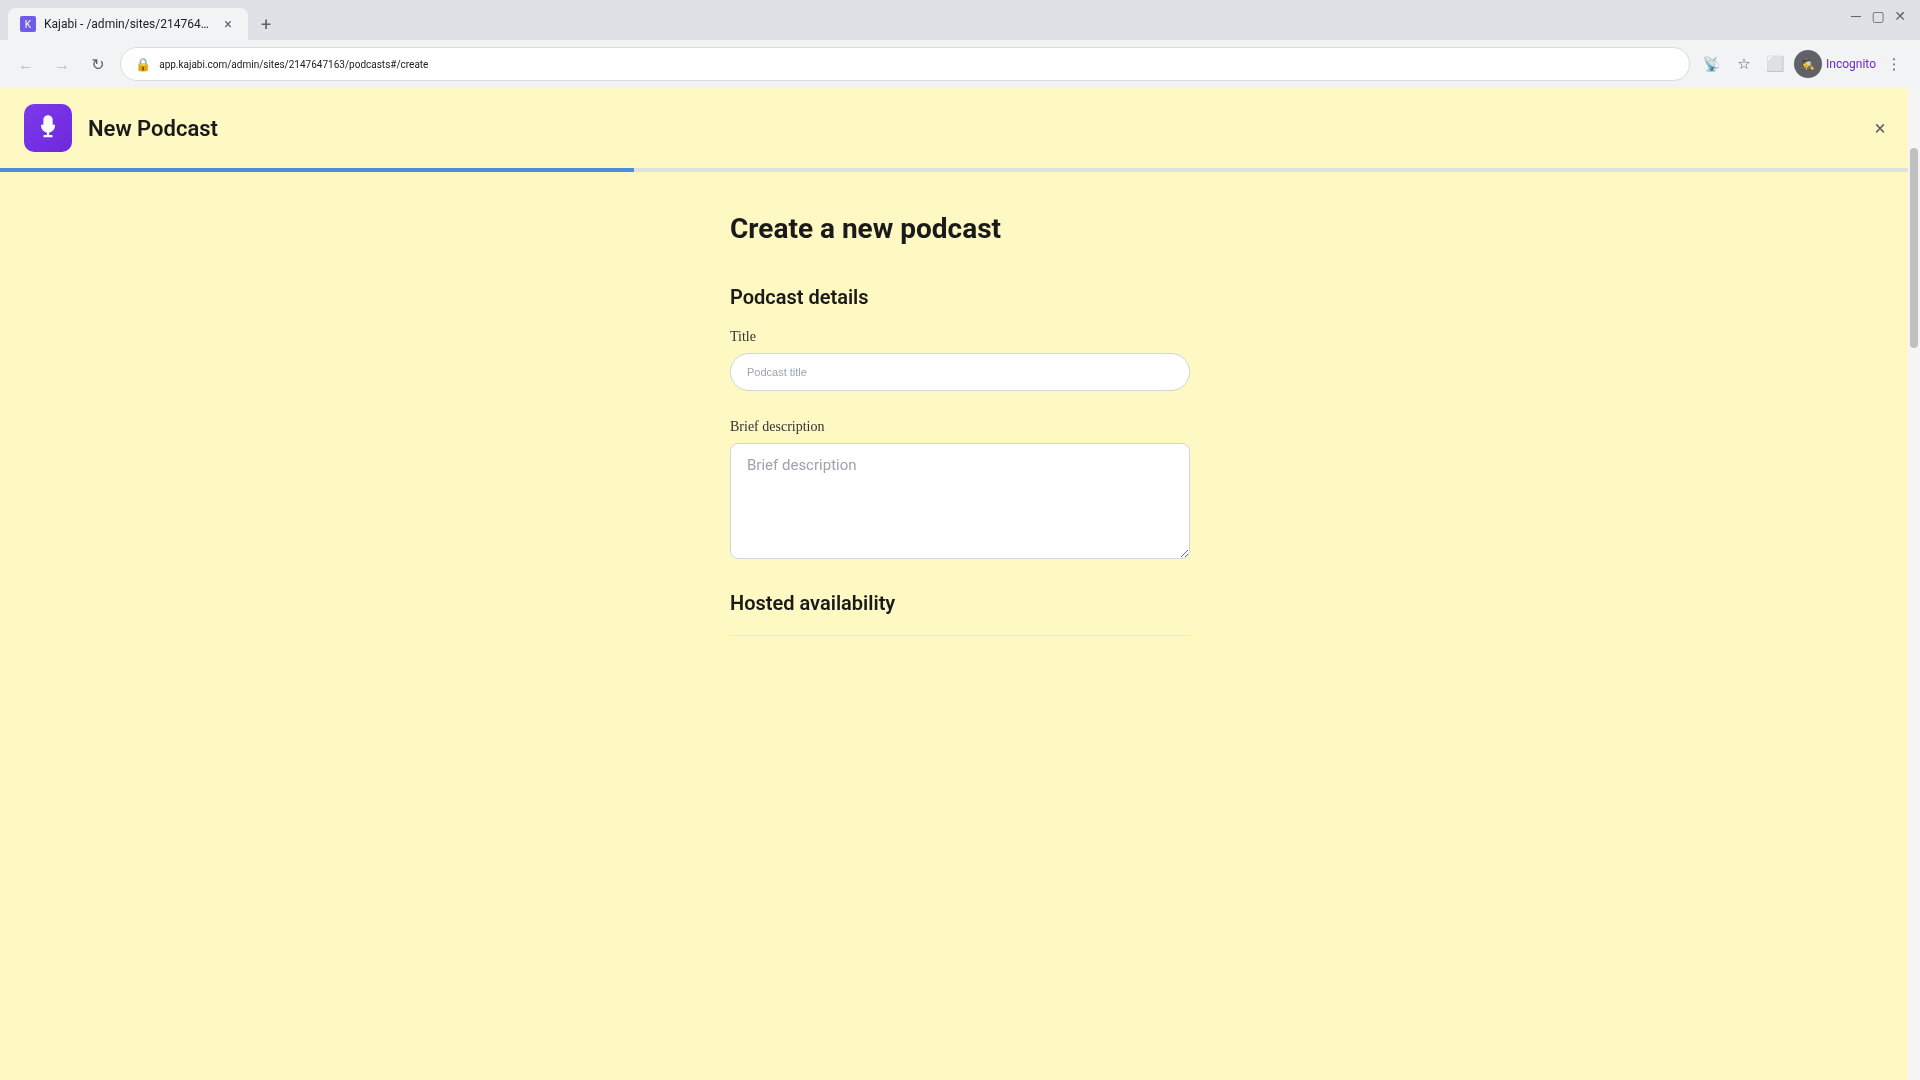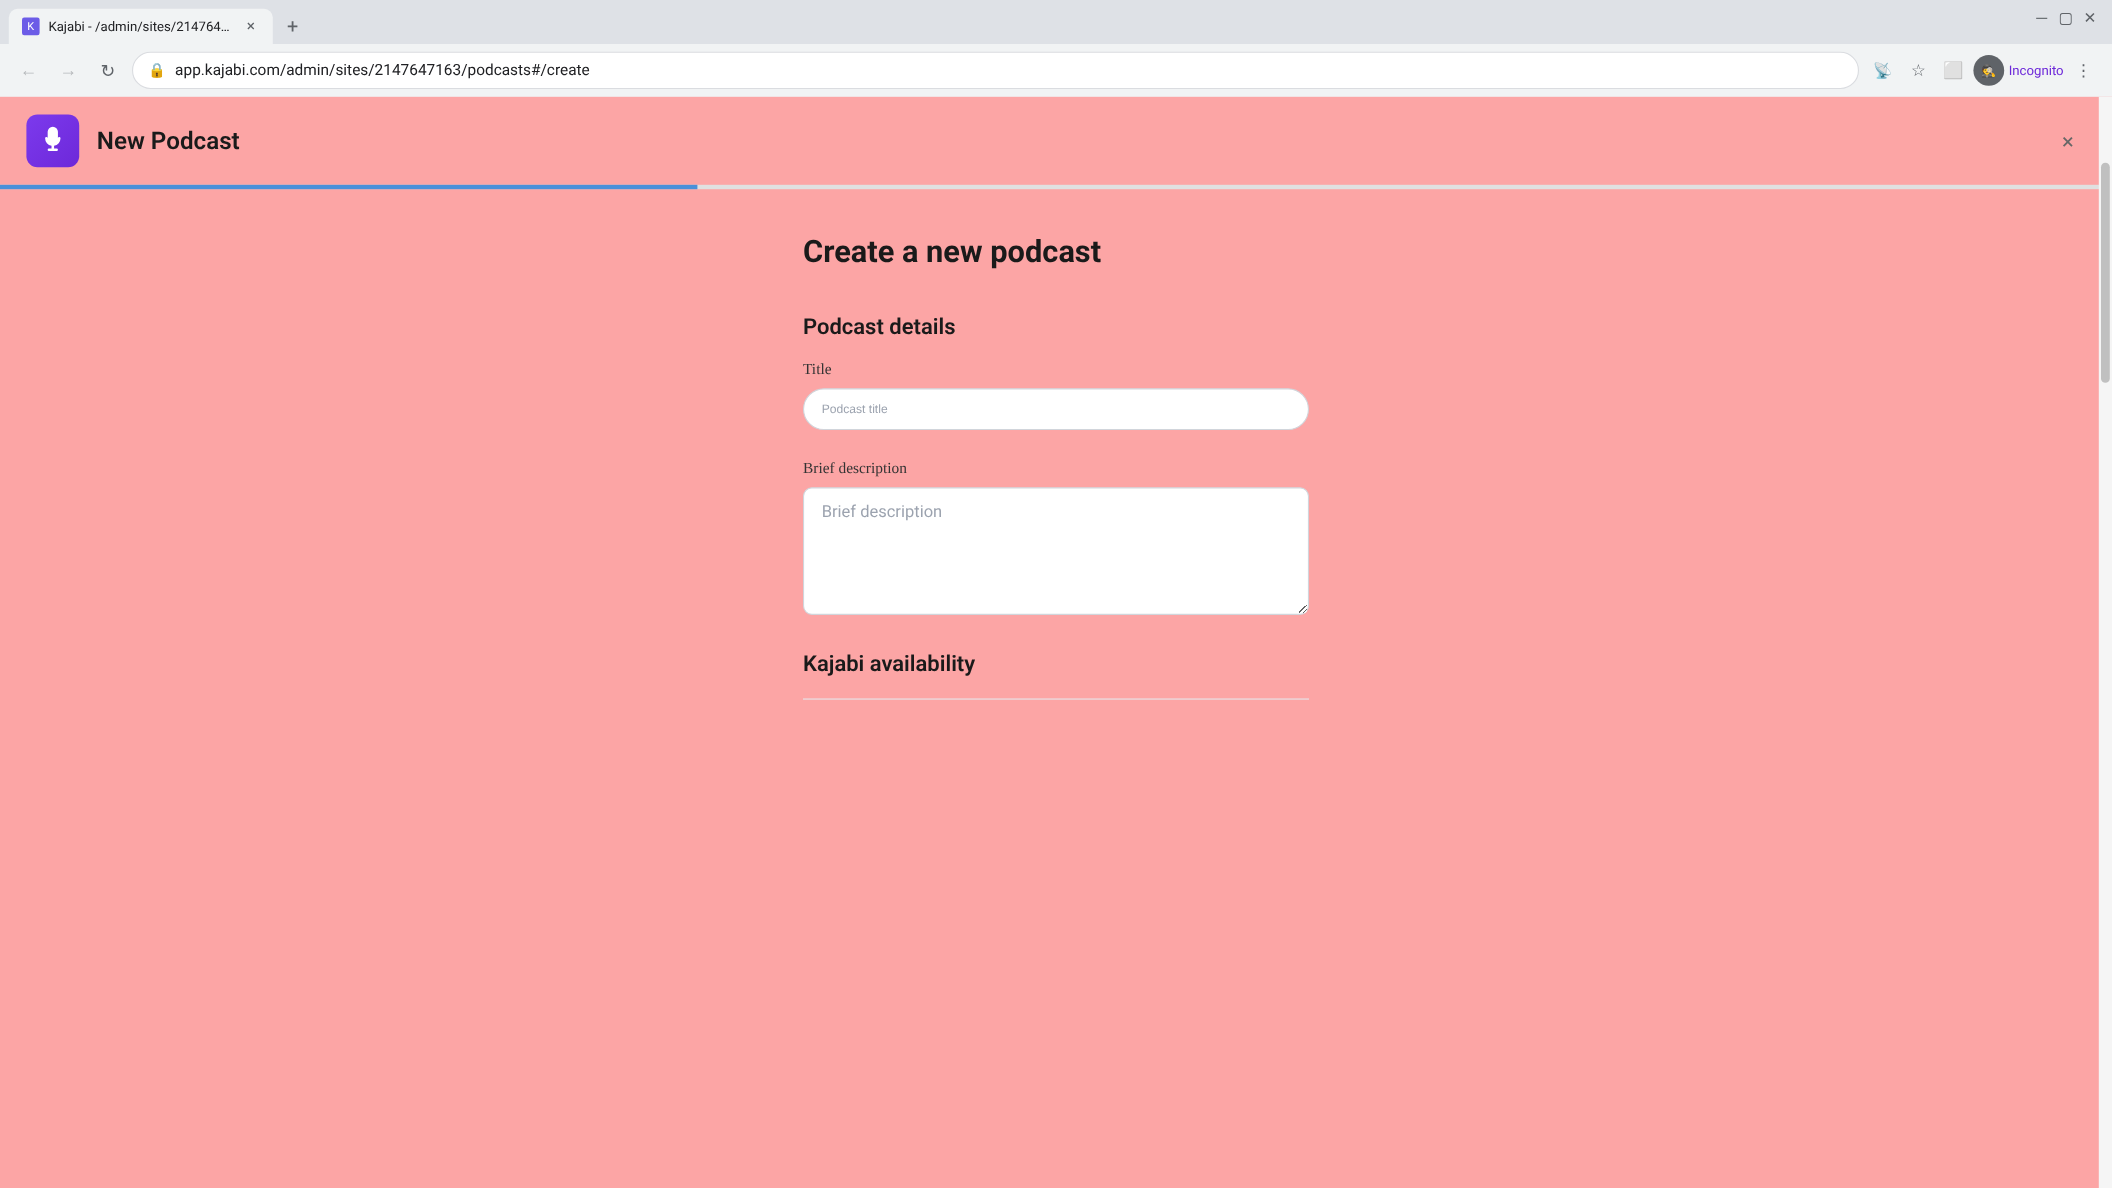--- a/index.html
+++ b/index.html
@@ -127,21 +127,21 @@
       height: 34px;
     }
 
     .browser-address-bar .lock-icon {
       color: #5f6368;
       font-size: 13px;
     }
 
     .browser-address-text {
       flex: 1;
-      font-size: 14px;
+      font-size: 10px;
       color: #202124;
     }
 
     .browser-toolbar-actions {
       display: flex;
       align-items: center;
       gap: 4px;
     }
 
     .browser-action-btn {
@@ -168,21 +168,21 @@
       font-size: 11px;
     }
 
     .incognito-label {
       font-size: 12px;
       color: #6d28d9;
     }
 
     
     .page-wrapper {
-      background: #fca5a5;
+      background: #fef9c3;
       width: 100%;
       height: calc(1080px - 88px);
       display: flex;
       flex-direction: column;
       position: relative;
     }
 
     
     .page-header {
       display: flex;
@@ -439,21 +439,21 @@
         <input type="text" class="form-input" placeholder="Podcast title" style="">
       </div>
 
 
       <div class="form-group">
         <label class="form-label">Brief description</label>
         <textarea class="form-textarea" rows="5" placeholder="Brief description" style=""></textarea>
       </div>
 
       <div class="availability-section">
-        <p class="section-label">Kajabi availability</p>
+        <p class="section-label">Hosted availability</p>
 
         <div style="height:1px; background:#e5e7eb; width:100%; margin-top:8px;"></div>
       </div>
 
     </div>
   </div>
 
   <div class="scrollbar-track">
     <div class="scrollbar-thumb"></div>
   </div>

